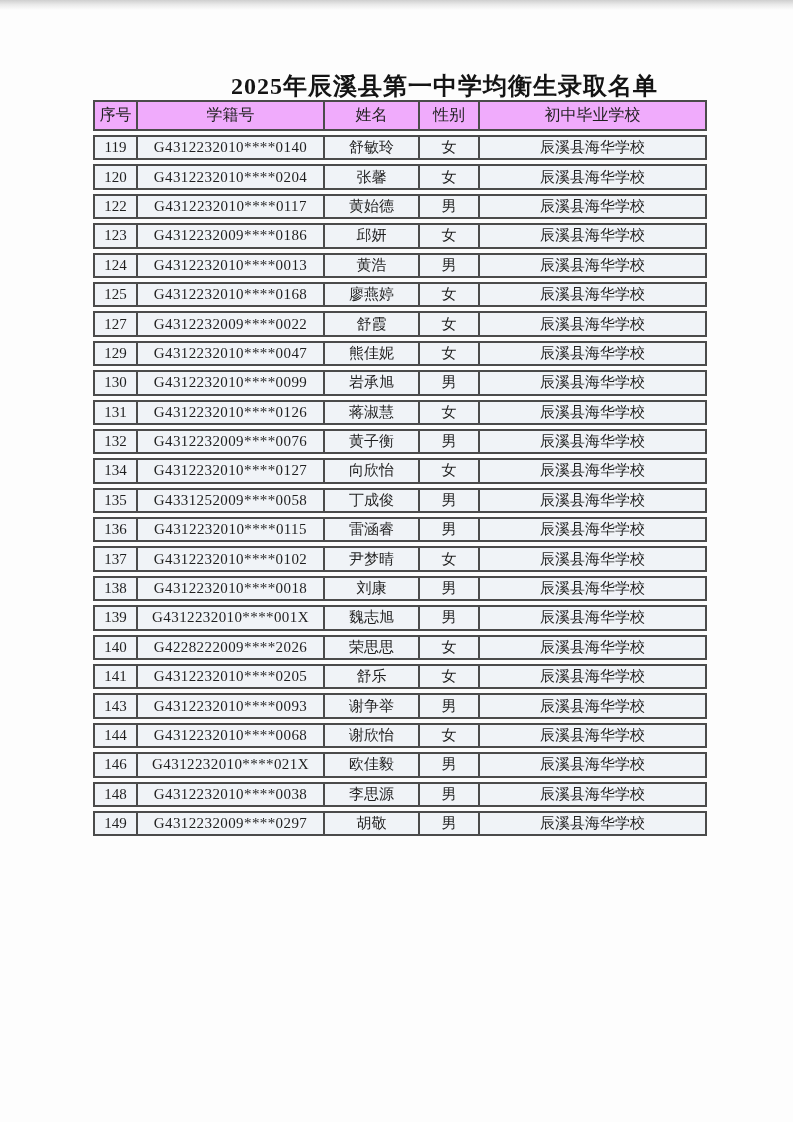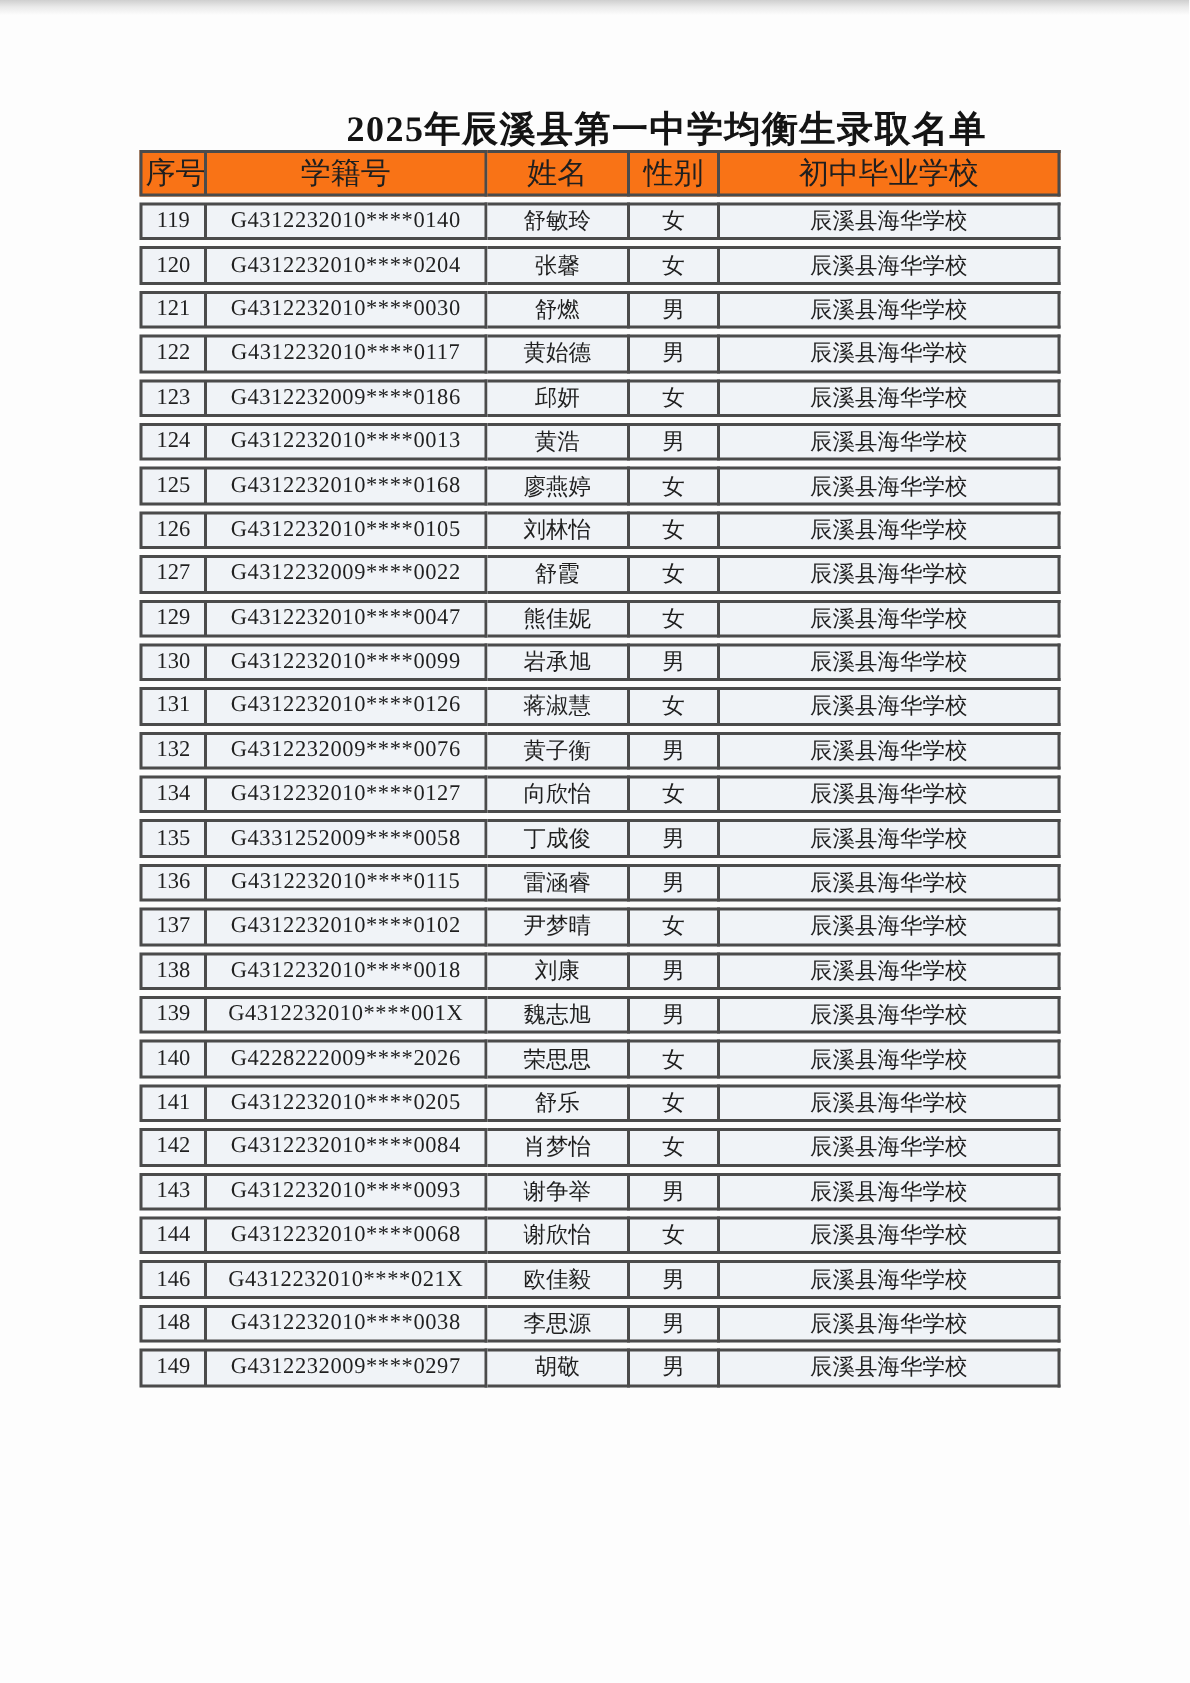--- a/index.html
+++ b/index.html
@@ -59,22 +59,22 @@
     font-weight: normal;
     color: #1f1f1f;
   }
   
   .admission-table th + th,
   .admission-table td + td {
     border-left: none;
   }
   .admission-table thead th {
     height: 31px;
-    font-size: 20px;
-    background: #f97316;
+    font-size: 16px;
+    background: #f0abfc;
   }
   .admission-table tbody td {
     height: 25.4px;
   }
   .col-seq    { width: 45px;  }
   .col-id     { width: 187px; }
   .col-name   { width: 95px;  }
   .col-gender { width: 60px;  }
   .col-school { width: 227px; }
   .cell-id {
@@ -116,27 +116,20 @@
           <td>辰溪县海华学校</td>
         </tr>
         <tr>
           <td>120</td>
           <td class="cell-id">G4312232010****0204</td>
           <td>张馨</td>
           <td>女</td>
           <td>辰溪县海华学校</td>
         </tr>
         <tr>
-          <td>121</td>
-          <td class="cell-id">G4312232010****0030</td>
-          <td>舒燃</td>
-          <td>男</td>
-          <td>辰溪县海华学校</td>
-        </tr>
-        <tr>
           <td>122</td>
           <td class="cell-id">G4312232010****0117</td>
           <td>黄始德</td>
           <td>男</td>
           <td>辰溪县海华学校</td>
         </tr>
         <tr>
           <td>123</td>
           <td class="cell-id">G4312232009****0186</td>
           <td>邱妍</td>
@@ -151,27 +144,20 @@
           <td>辰溪县海华学校</td>
         </tr>
         <tr>
           <td>125</td>
           <td class="cell-id">G4312232010****0168</td>
           <td>廖燕婷</td>
           <td>女</td>
           <td>辰溪县海华学校</td>
         </tr>
         <tr>
-          <td>126</td>
-          <td class="cell-id">G4312232010****0105</td>
-          <td>刘林怡</td>
-          <td>女</td>
-          <td>辰溪县海华学校</td>
-        </tr>
-        <tr>
           <td>127</td>
           <td class="cell-id">G4312232009****0022</td>
           <td>舒霞</td>
           <td>女</td>
           <td>辰溪县海华学校</td>
         </tr>
         <tr>
           <td>129</td>
           <td class="cell-id">G4312232010****0047</td>
           <td>熊佳妮</td>
@@ -249,27 +235,20 @@
           <td>辰溪县海华学校</td>
         </tr>
         <tr>
           <td>141</td>
           <td class="cell-id">G4312232010****0205</td>
           <td>舒乐</td>
           <td>女</td>
           <td>辰溪县海华学校</td>
         </tr>
         <tr>
-          <td>142</td>
-          <td class="cell-id">G4312232010****0084</td>
-          <td>肖梦怡</td>
-          <td>女</td>
-          <td>辰溪县海华学校</td>
-        </tr>
-        <tr>
           <td>143</td>
           <td class="cell-id">G4312232010****0093</td>
           <td>谢争举</td>
           <td>男</td>
           <td>辰溪县海华学校</td>
         </tr>
         <tr>
           <td>144</td>
           <td class="cell-id">G4312232010****0068</td>
           <td>谢欣怡</td>

